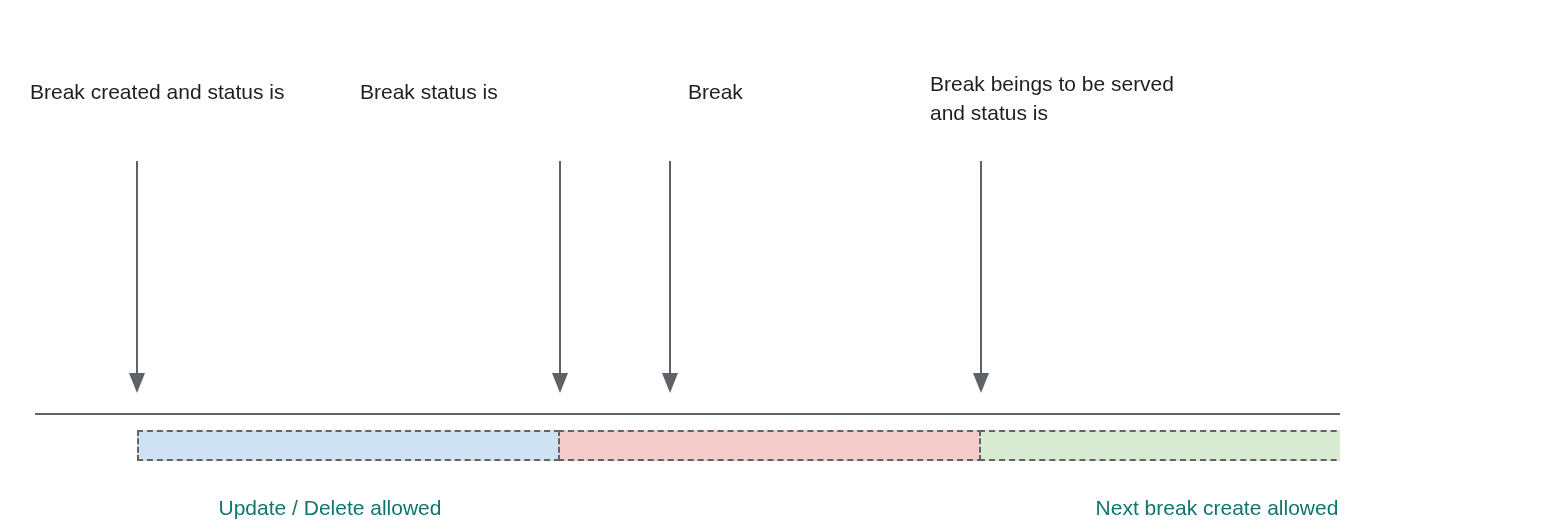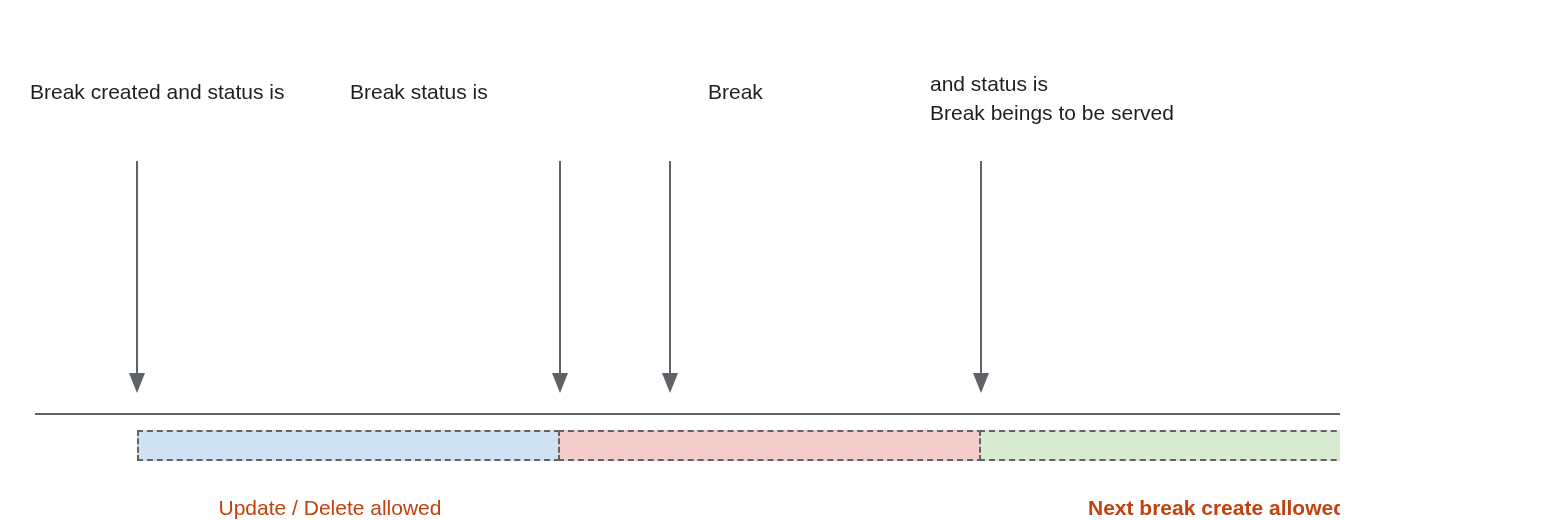--- a/index.html
+++ b/index.html
@@ -83,47 +83,47 @@
     border: 2px dashed #636363;
   }
   .seg-blue  { left: 137px; width: 419px; }
   .seg-red   { left: 558px; width: 421px; }
   .seg-green { left: 979px; width: 424px; }
   .segment-label {
     position: absolute;
     top: 460px;
     transform: translateX(-50%);
     font-size: 21px;
-    color: #c2410c;
+    color: #0f766e;
     white-space: nowrap;
   }
   .lbl-1 { left: 330px; }
   .lbl-2 { left: 770px; }
-  .lbl-3 { left: 1217px; font-weight: bold; }
+  .lbl-3 { left: 1217px; }
 </style>
 </head>
 <body>
 
 <div id="canvas">
 
   <div class="annotation" style="left:30px; top:41px;">
     <div>Break created and status is</div>
   </div>
 
-  <div class="annotation" style="left:350px; top:41px;">
+  <div class="annotation" style="left:360px; top:41px;">
     <div>Break status is</div>
   </div>
 
-  <div class="annotation" style="left:708px; top:41px;">
+  <div class="annotation" style="left:688px; top:41px;">
     <div>Break</div>
   </div>
 
   <div class="annotation" style="left:930px; top:33px;">
+    <div>Break beings to be served</div>
     <div>and status is</div>
-    <div>Break beings to be served</div>
   </div>
 
   <div class="down-arrow" style="left:137px; top:125px;">
     <div class="shaft"></div>
     <div class="head"></div>
   </div>
   <div class="down-arrow" style="left:560px; top:125px;">
     <div class="shaft"></div>
     <div class="head"></div>
   </div>

